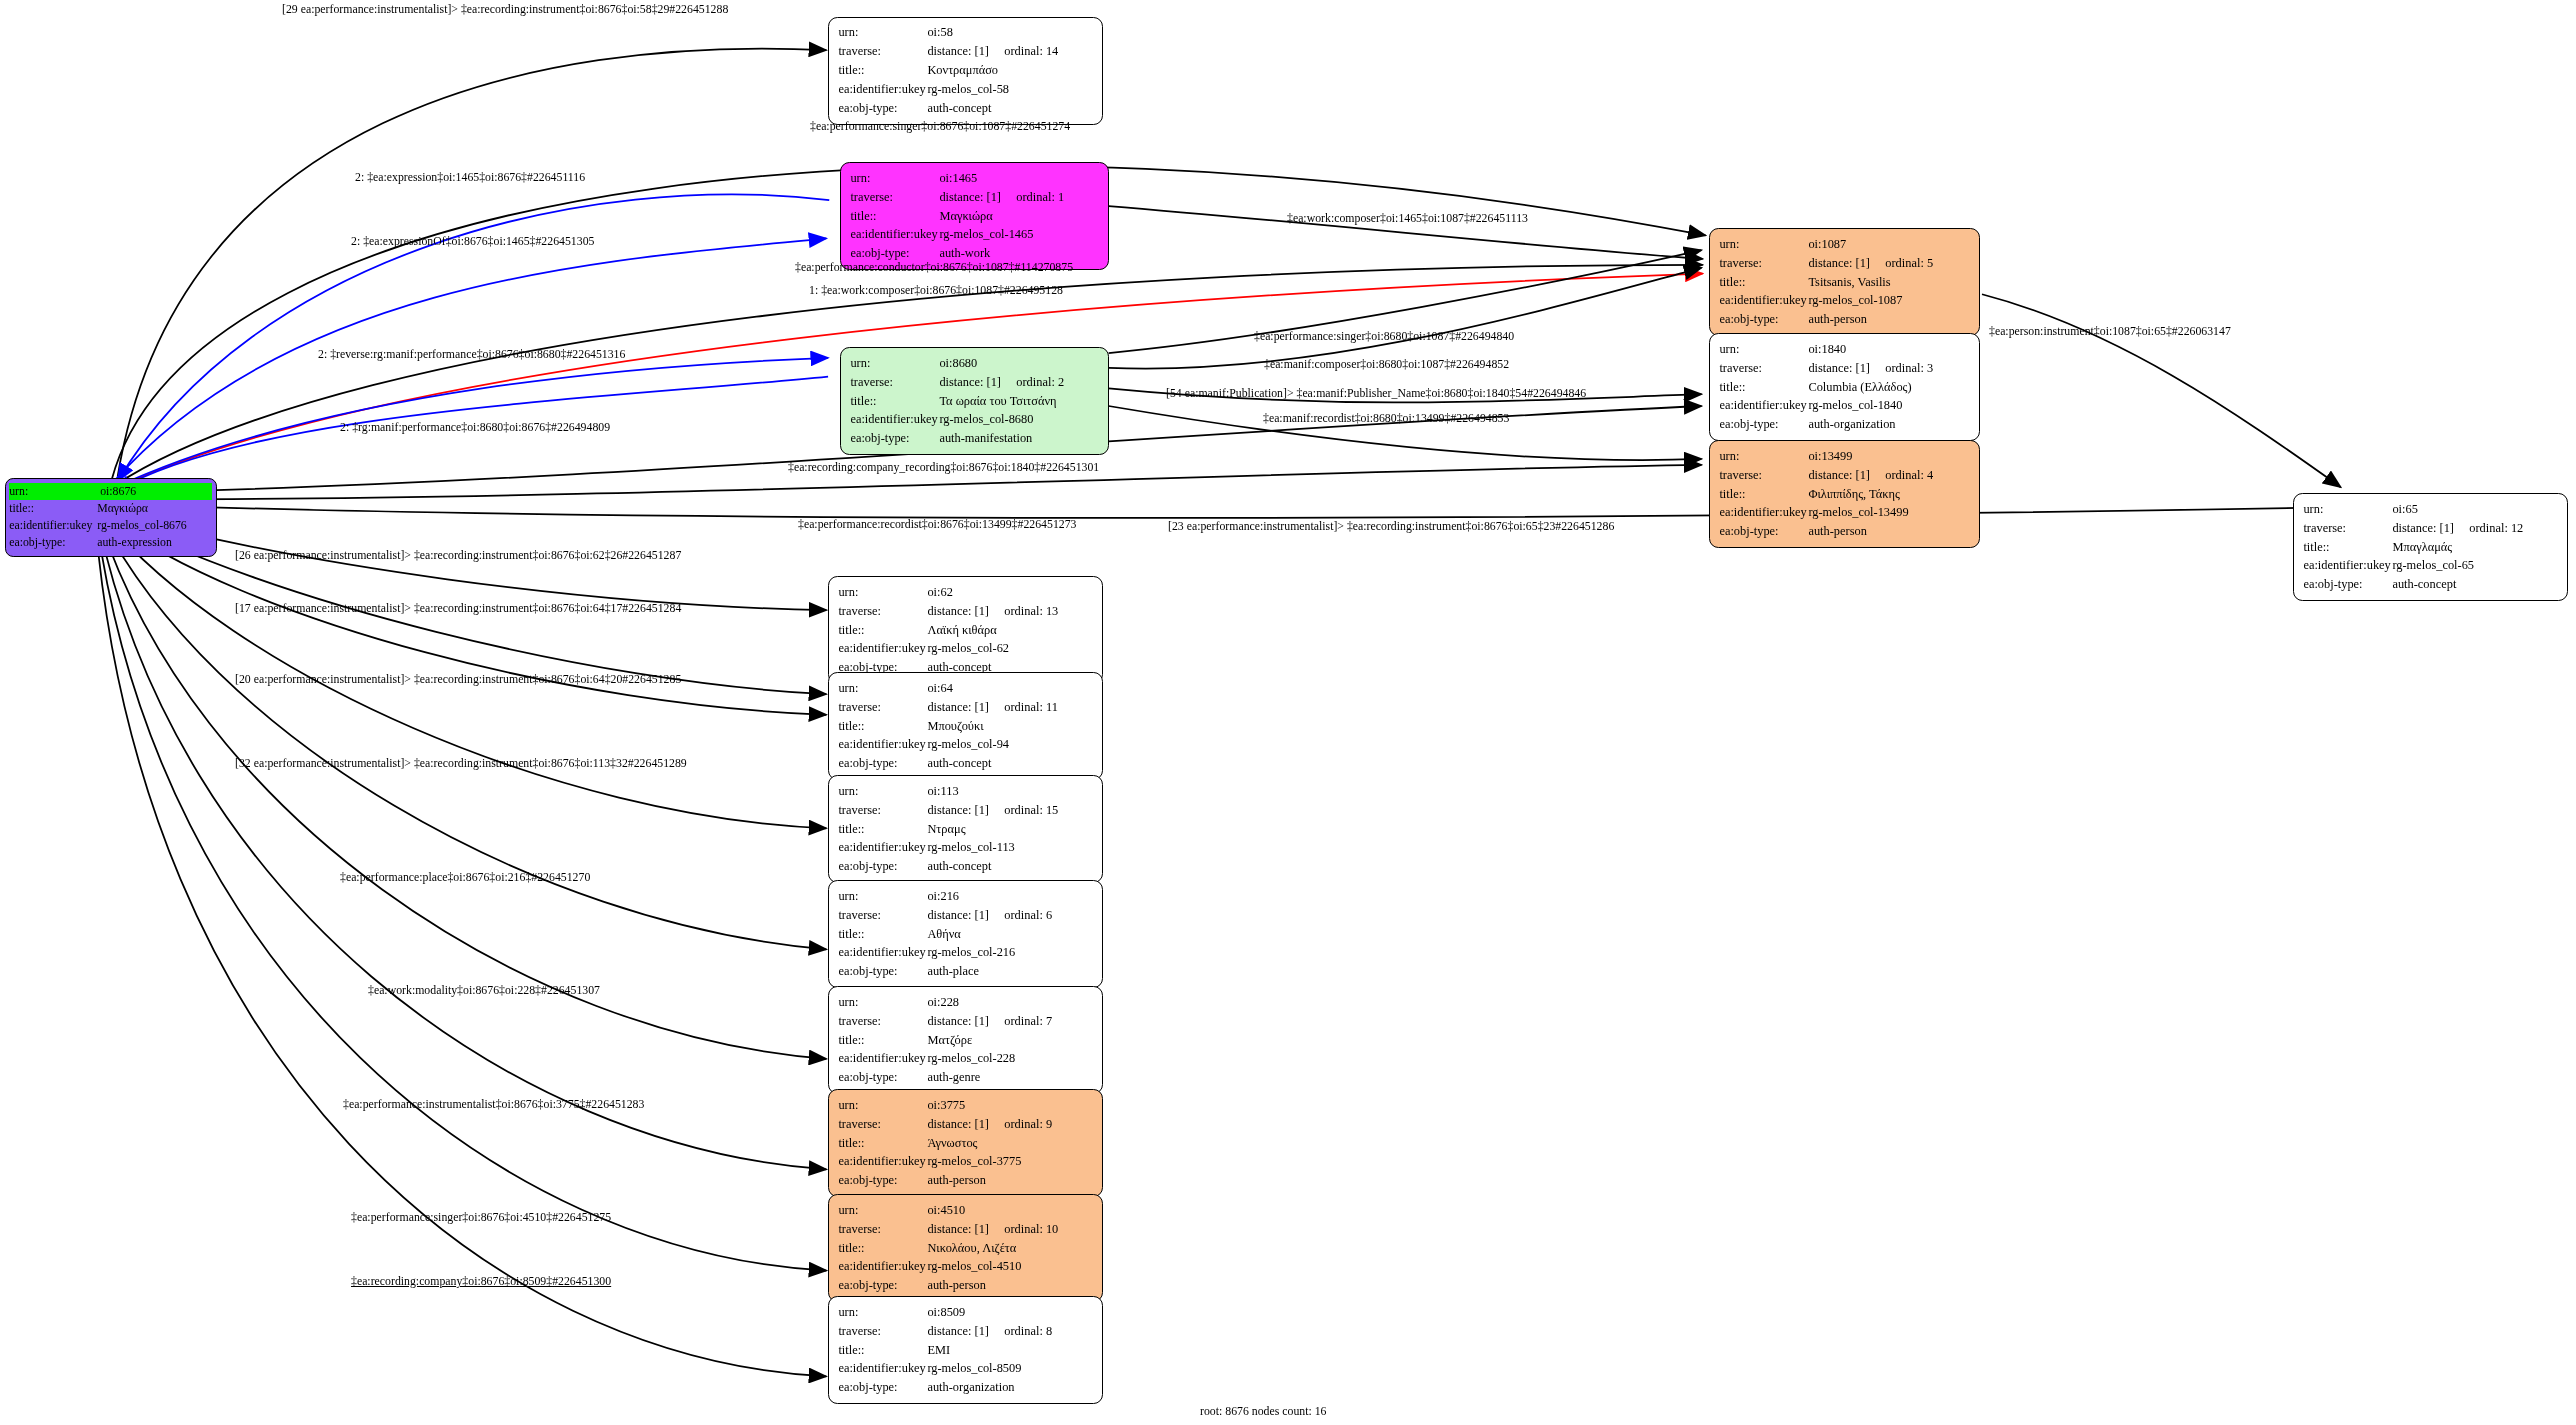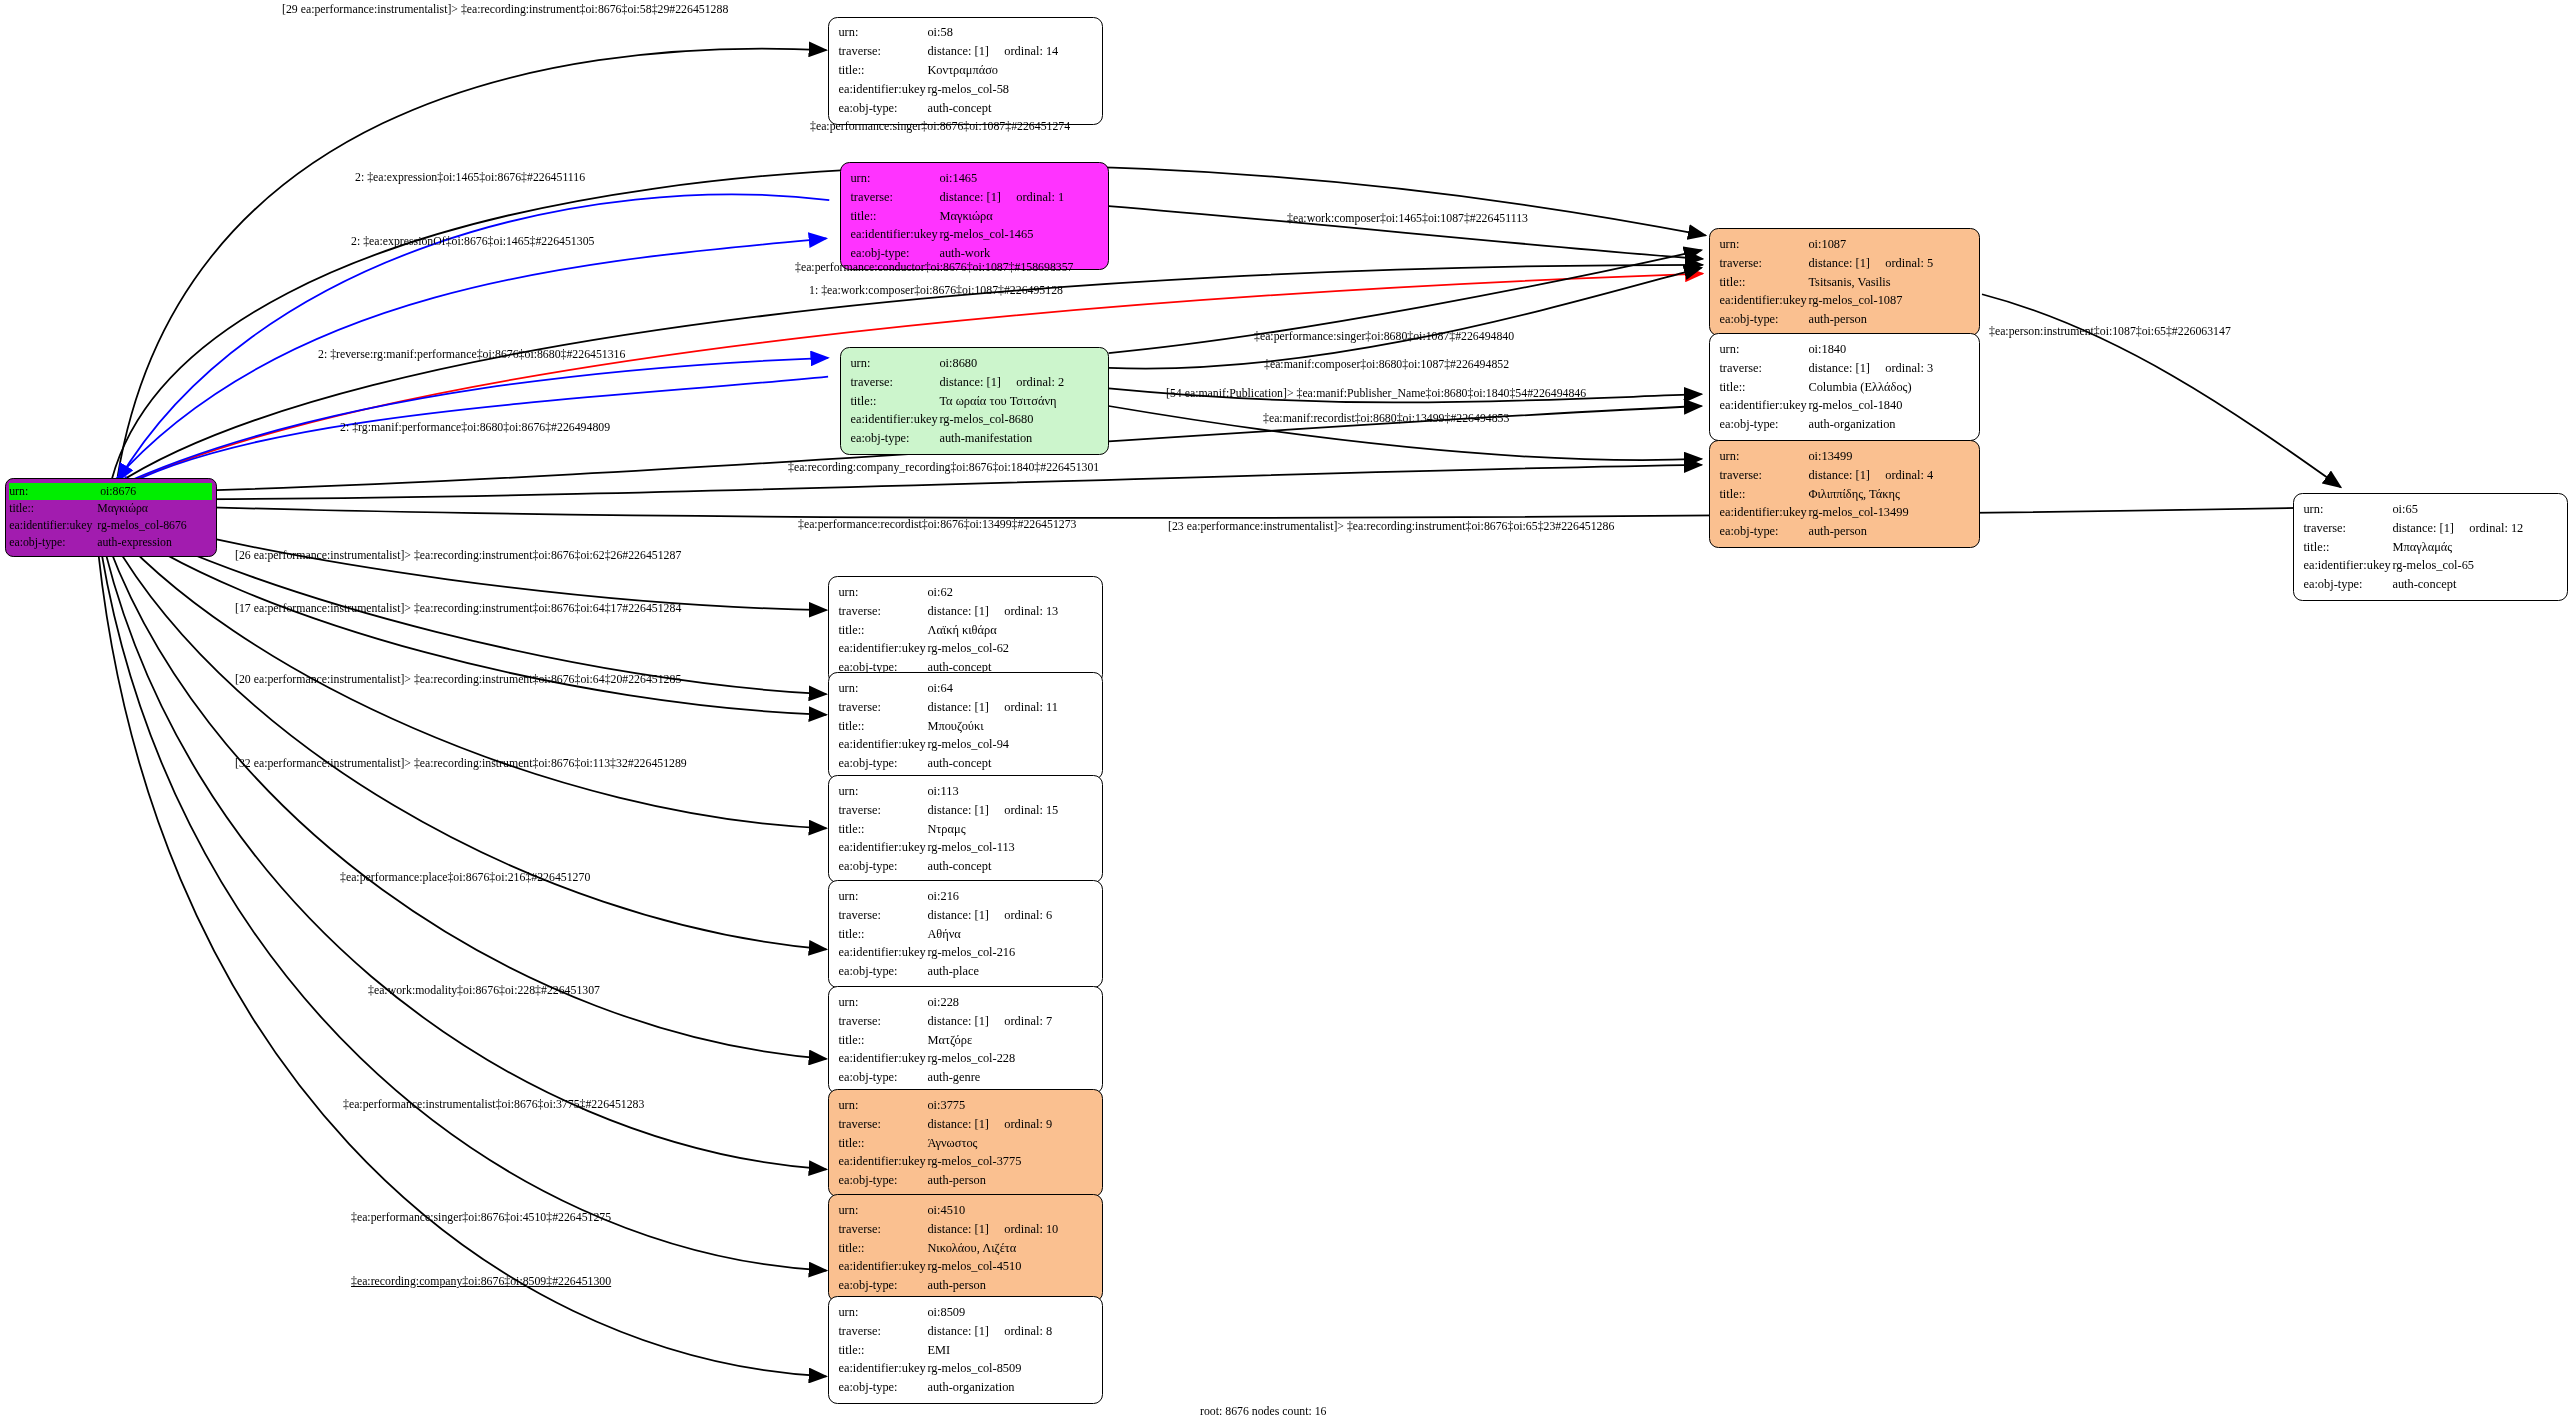--- a/index.html
+++ b/index.html
@@ -47,21 +47,21 @@
   }
   .node .v{
     display:inline-block;
   }
   .node .v .ord{
     margin-left:15.3px;
   }
   .node.magenta{background:#ff33ff;}
   .node.green  {background:#ccf5cc;}
   .node.orange {background:#fac090;}
-  .node.pink   {background:#a21caf;}
+  .node.pink   {background:#8b5cf6;}
   
   .node.root .hl{
     background:#00ee00;
     display:block;
   }
   .node.root .hl .k,.node.root .hl .v{background:#00ee00;}
   .node.root{
     padding:3.5px 3.5px 4.7px 3.5px;
     border-radius:8.2px;
     font-size:11.8px;
@@ -519,21 +519,21 @@
         <span class="k">ea:obj-type:</span>
         <span class="v">auth-organization</span>
       </div>
   </div>
 
   <div class="elabel" style="left:238px; top:3.5px;padding-left:44px;">[29 ea:performance:instrumentalist]&gt; ‡ea:recording:instrument‡oi:8676‡oi:58‡29#226451288</div>
   <div class="elabel" style="left:810px; top:121px;">‡ea:performance:singer‡oi:8676‡oi:1087‡#226451274</div>
   <div class="elabel" style="left:355px; top:172px;">2: ‡ea:expression‡oi:1465‡oi:8676‡#226451116</div>
   <div class="elabel" style="left:1287px; top:213px;">‡ea:work:composer‡oi:1465‡oi:1087‡#226451113</div>
   <div class="elabel" style="left:351px; top:236px;">2: ‡ea:expressionOf‡oi:8676‡oi:1465‡#226451305</div>
-  <div class="elabel" style="left:795px; top:262px;">‡ea:performance:conductor‡oi:8676‡oi:1087‡#158698357</div>
+  <div class="elabel" style="left:795px; top:262px;">‡ea:performance:conductor‡oi:8676‡oi:1087‡#114270875</div>
   <div class="elabel" style="left:809px; top:285px;">1: ‡ea:work:composer‡oi:8676‡oi:1087‡#226495128</div>
   <div class="elabel" style="left:1254px; top:331px;">‡ea:performance:singer‡oi:8680‡oi:1087‡#226494840</div>
   <div class="elabel" style="left:318px; top:349px;">2: ‡reverse:rg:manif:performance‡oi:8676‡oi:8680‡#226451316</div>
   <div class="elabel" style="left:1264px; top:359px;">‡ea:manif:composer‡oi:8680‡oi:1087‡#226494852</div>
   <div class="elabel" style="left:1166px; top:388px;">[54 ea:manif:Publication]&gt; ‡ea:manif:Publisher_Name‡oi:8680‡oi:1840‡54#226494846</div>
   <div class="elabel" style="left:340px; top:422px;">2: ‡rg:manif:performance‡oi:8680‡oi:8676‡#226494809</div>
   <div class="elabel" style="left:1263px; top:413px;">‡ea:manif:recordist‡oi:8680‡oi:13499‡#226494853</div>
   <div class="elabel" style="left:1989px; top:326px;">‡ea:person:instrument‡oi:1087‡oi:65‡#226063147</div>
   <div class="elabel" style="left:788px; top:462px;">‡ea:recording:company_recording‡oi:8676‡oi:1840‡#226451301</div>
   <div class="elabel" style="left:798px; top:489px;margin-top:30px;">‡ea:performance:recordist‡oi:8676‡oi:13499‡#226451273</div>

